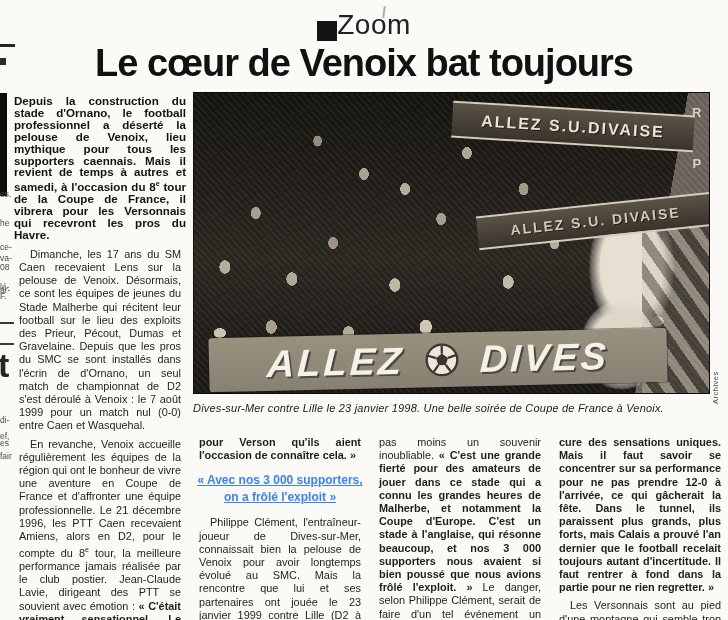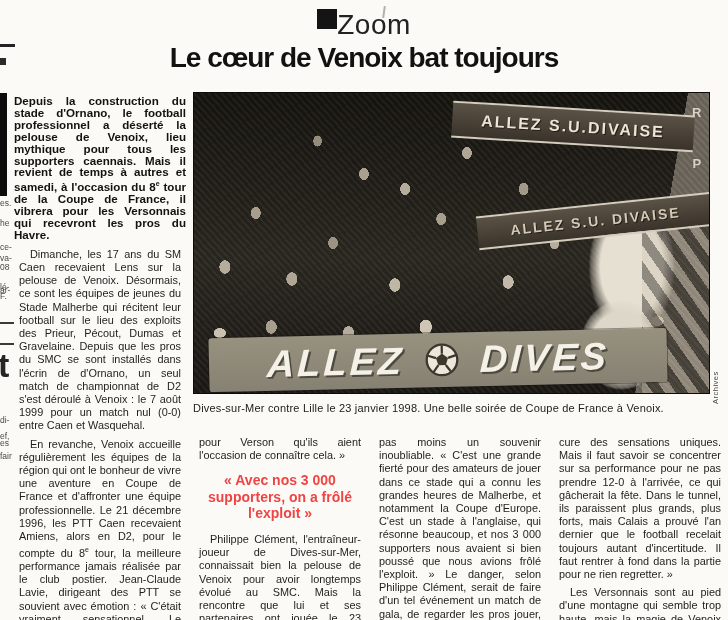--- a/index.html
+++ b/index.html
@@ -3,45 +3,45 @@
 <meta charset="utf-8">
 <style>
   html,body{margin:0;padding:0;}
   body{background:#d8d6d2;}
   .page{
     position:relative;width:728px;height:620px;margin:0 auto;
     background:#fbfaf7;color:#1a1a1a;overflow:hidden;
     font-family:"Liberation Sans","DejaVu Sans",sans-serif;
   }
   
-  .kicker{position:absolute;top:9px;left:0;width:100%;display:flex;justify-content:center;align-items:flex-start;}
+  .kicker{position:absolute;top:9px;left:0;width:100%;display:flex;justify-content:center;align-items:flex-end;}
   .kicker-square{width:20px;height:20px;background:#141414;}
   .kicker-label{font-size:28px;color:#222;letter-spacing:0.5px;}
   .headline{
     position:absolute;top:42px;left:0;width:100%;text-align:center;
-    font-size:28px;font-weight:bold;letter-spacing:-1px;color:#121110;white-space:nowrap;
+    font-size:38px;font-weight:bold;letter-spacing:-1px;color:#121110;white-space:nowrap;
   }
   
   .edge-bar{position:absolute;left:0;top:93px;width:7px;height:103px;background:#0d0c0b;}
   .mark-line{position:absolute;left:0;top:44px;width:15px;height:3px;background:#242424;}
   .mark-dot{position:absolute;left:0;top:58px;width:6px;height:7px;background:#2a2a2a;}
   .mark-speck{position:absolute;left:383px;top:6px;width:2px;height:12px;background:#b3b0ab;transform:rotate(8deg);}
   .edge-frag{position:absolute;left:0;width:12px;text-align:left;font-size:8.5px;color:#4b4945;line-height:9px;overflow:hidden;white-space:nowrap;}
   .edge-dash{position:absolute;left:0;width:14px;height:2px;background:#3c3a37;}
   .edge-bigt{position:absolute;left:-2px;top:348px;font-size:34px;font-weight:bold;color:#262524;line-height:34px;}
   
   .col{position:absolute;text-align:justify;}
   .col1{left:14px;top:95px;width:172px;}
   .intro{font-weight:bold;font-size:11.6px;line-height:11.9px;color:#14120f;}
   .bodytxt{font-size:10.9px;line-height:13.2px;color:#201e1b;}
   .bodytxt p{margin:5px;}
   .bodytxt p+p{margin-top:1px;}
   .indent{text-indent:11px;}
   .col1 .bodytxt{margin-top:7px;}
-  .bq{font-weight:normal;}
+  .bq{font-weight:bold;}
   sup{font-size:7px;}
   
   .photo{
     position:absolute;left:193px;top:92px;width:515px;height:300px;
     border:1px solid #0c0b0a;overflow:hidden;
     background-color:#23201c;
     background-image:
       radial-gradient(ellipse 10px 8px at 5% 80%, #cbc1b0 0 60%, transparent 62%),
       radial-gradient(ellipse 10px 8px at 90% 76%, #cbc1b0 0 60%, transparent 62%),
       radial-gradient(ellipse 55px 60px at 83% 84%, #ddd7c9 0 55%, rgba(221,215,201,.35) 72%, transparent 75%),
@@ -94,47 +94,47 @@
     font-size:13px;text-shadow:0 0 2px #555;}
   .wall-letter.top{top:4%;}
   .wall-letter.bottom{top:21%;}
   .credit{
     position:absolute;left:711px;top:352px;height:52px;
     writing-mode:vertical-rl;transform:rotate(180deg);
     font-size:7.5px;color:#4a4845;letter-spacing:0.5px;
   }
   .caption{
     position:absolute;left:193px;top:402px;width:519px;
-    font-size:11px;color:#23211e;letter-spacing:0.2px;
+    font-style:italic;font-size:11px;color:#23211e;letter-spacing:0.2px;
   }
   
   .col2{left:194px;top:431px;width:172px;}
   .col3{left:374px;top:431px;width:172px;}
   .col4{left:554px;top:431px;width:172px;}
   .subhead{
-    font-weight:bold;font-size:14px;line-height:16.5px;text-align:center;
-    margin:10px 2px 11px 2px;color:#ef4444;
+    font-weight:bold;font-size:12px;line-height:16.5px;text-align:center;
+    margin:10px 2px 11px 2px;color:#3b82f6;text-decoration:underline;
   }
 </style>
 </head>
 <body>
 
 <div class="page">
 
   <div class="kicker">
     <span class="kicker-square"></span>
     <span class="kicker-label">Zoom</span>
   </div>
   <div class="headline">Le cœur de Venoix bat toujours</div>
 
   <div class="mark-line"></div>
   <div class="mark-dot"></div>
   <div class="mark-speck"></div>
   <div class="edge-bar"></div>
-  <span class="edge-frag" style="top:199px">es.</span>
+  <span class="edge-frag" style="top:190px">es.</span>
   <span class="edge-frag" style="top:219px">he</span>
   <span class="edge-frag" style="top:243px">ce-</span>
   <span class="edge-frag" style="top:254px">va-</span>
   <span class="edge-frag" style="top:263px">08</span>
   <span class="edge-frag" style="top:286px">ar-</span>
   <span class="edge-frag" style="top:283px">lé-</span>
   <span class="edge-frag" style="top:292px">F.</span>
   <div class="edge-dash" style="top:322px"></div>
   <div class="edge-dash" style="top:343px"></div>
   <span class="edge-bigt">t</span>

